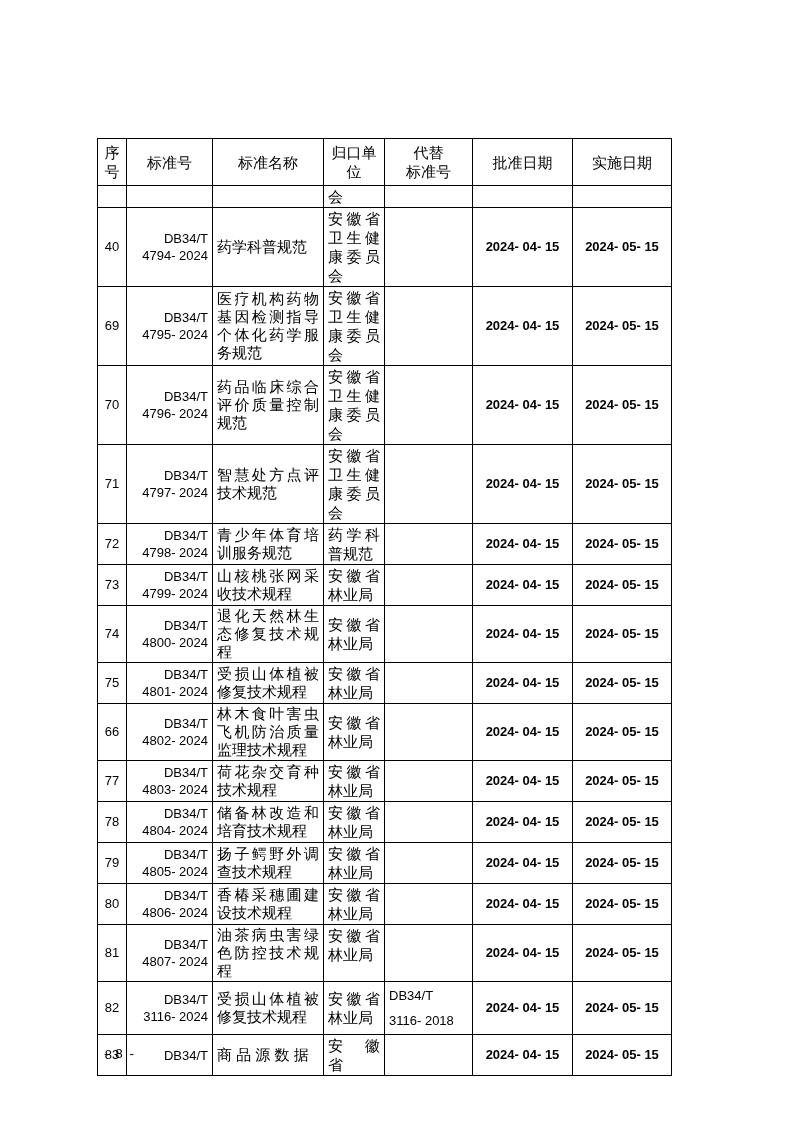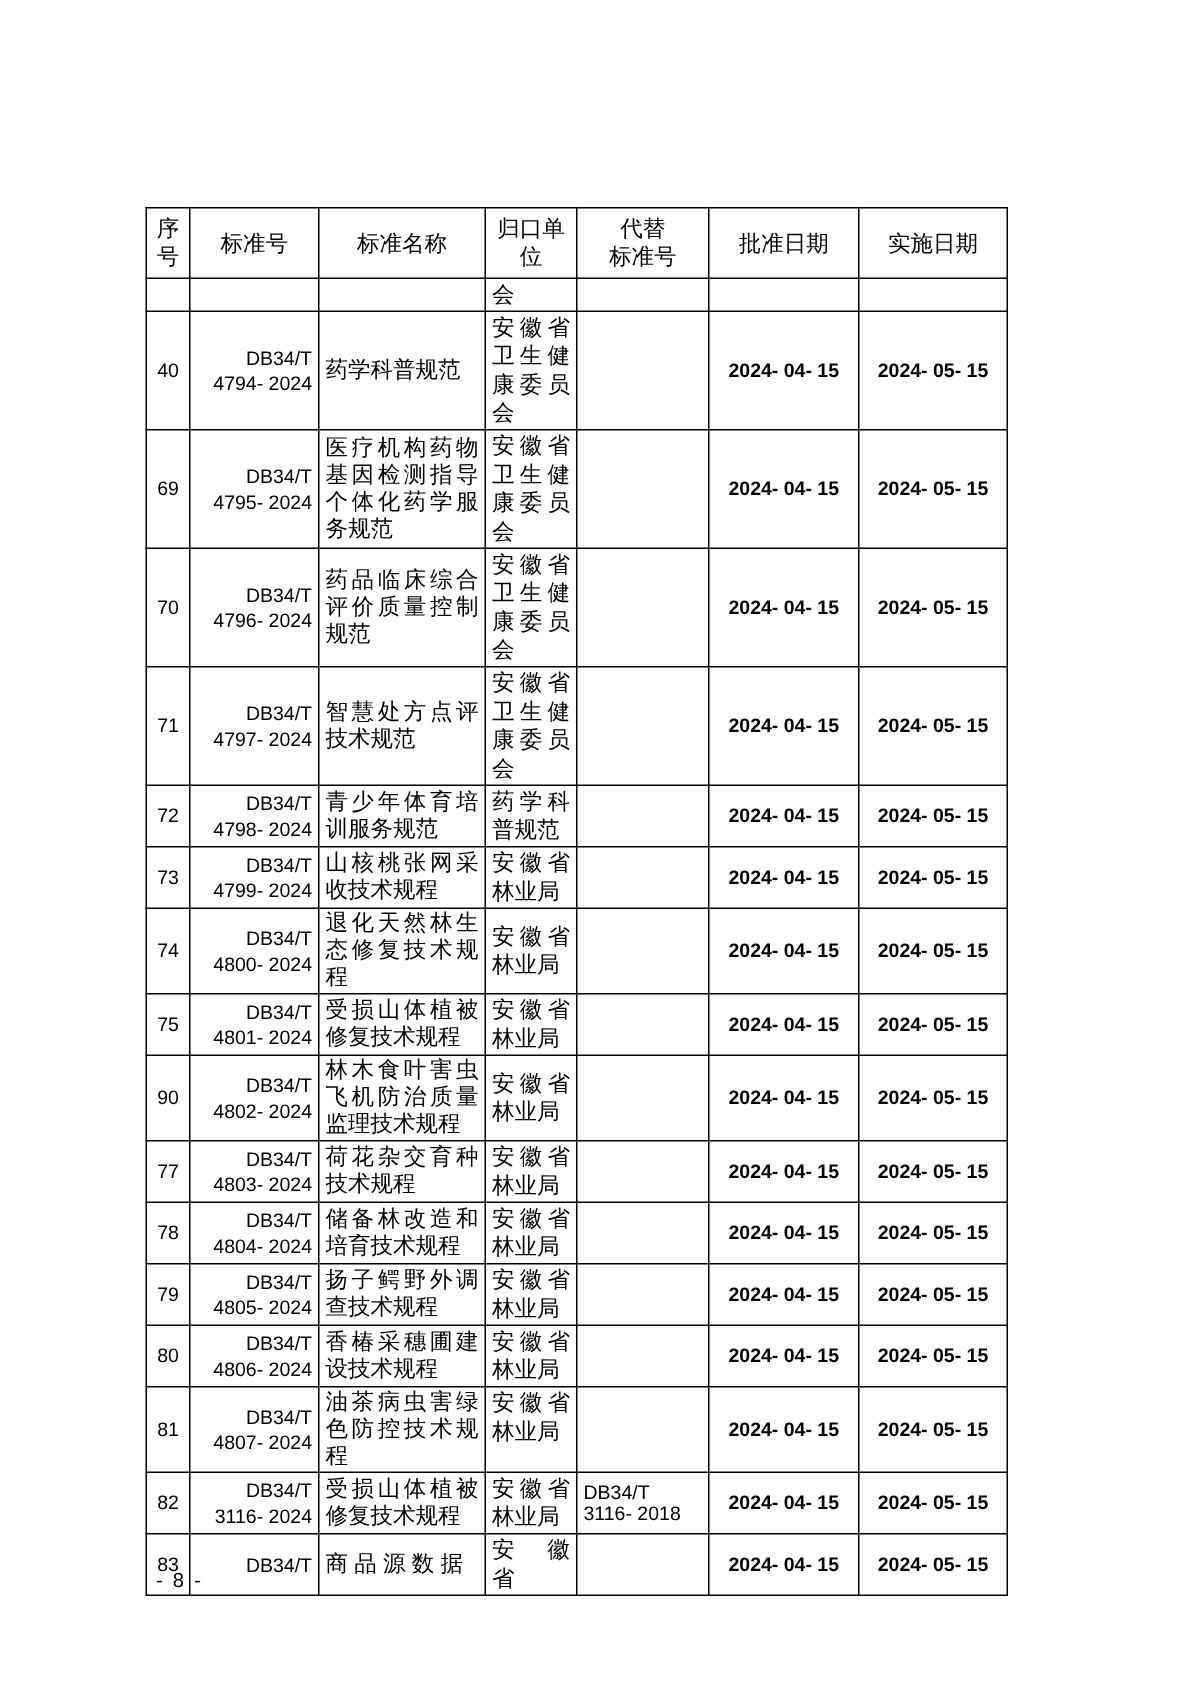--- a/index.html
+++ b/index.html
@@ -63,21 +63,21 @@
     padding: 1px 6px;
   }
   td.col-unit {
     font-size: 15px;
     line-height: 19px;
     text-align: justify;
     padding: 1px 4px;
   }
   td.col-replaced {
     font-size: 13px;
-    line-height: 14px;
+    line-height: 25px;
     text-align: left;
     padding: 1px 3px 1px 6px;
   }
   td.col-approval,
   td.col-implement {
     font-size: 13px;
     line-height: 16px;
     text-align: center;
     white-space: nowrap;
     font-weight: bold;
@@ -200,21 +200,21 @@
           <tr>
             <td class="col-index">75</td>
             <td class="col-std_no">DB34/T 4801- 2024</td>
             <td class="col-name">受损山体植被修复技术规程</td>
             <td class="col-unit">安徽省林业局</td>
             <td class="col-replaced"></td>
             <td class="col-approval">2024- 04- 15</td>
             <td class="col-implement">2024- 05- 15</td>
           </tr>
           <tr>
-            <td class="col-index">90</td>
+            <td class="col-index">66</td>
             <td class="col-std_no">DB34/T 4802- 2024</td>
             <td class="col-name">林木食叶害虫飞机防治质量监理技术规程</td>
             <td class="col-unit">安徽省林业局</td>
             <td class="col-replaced"></td>
             <td class="col-approval">2024- 04- 15</td>
             <td class="col-implement">2024- 05- 15</td>
           </tr>
           <tr>
             <td class="col-index">77</td>
             <td class="col-std_no">DB34/T 4803- 2024</td>

